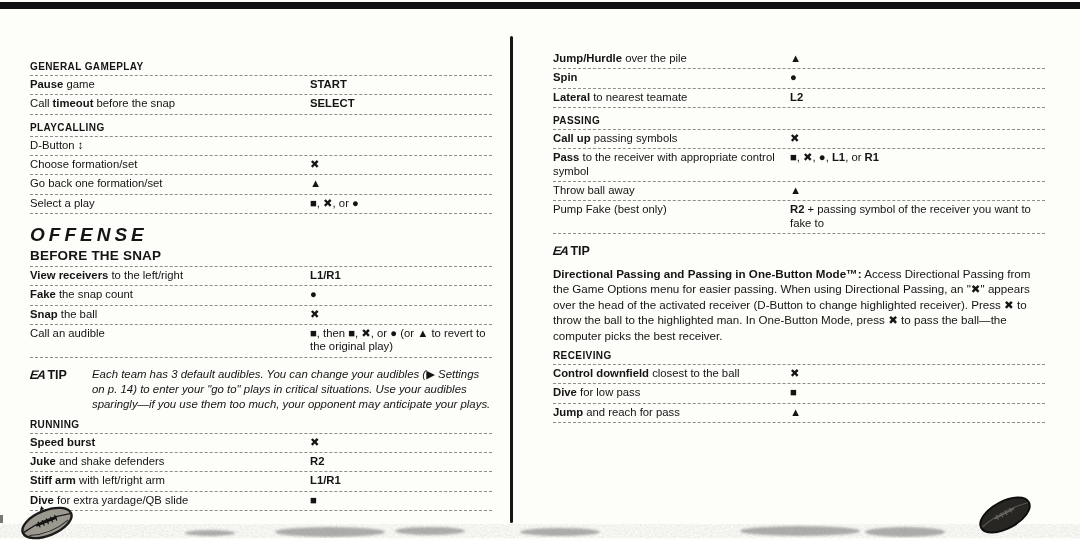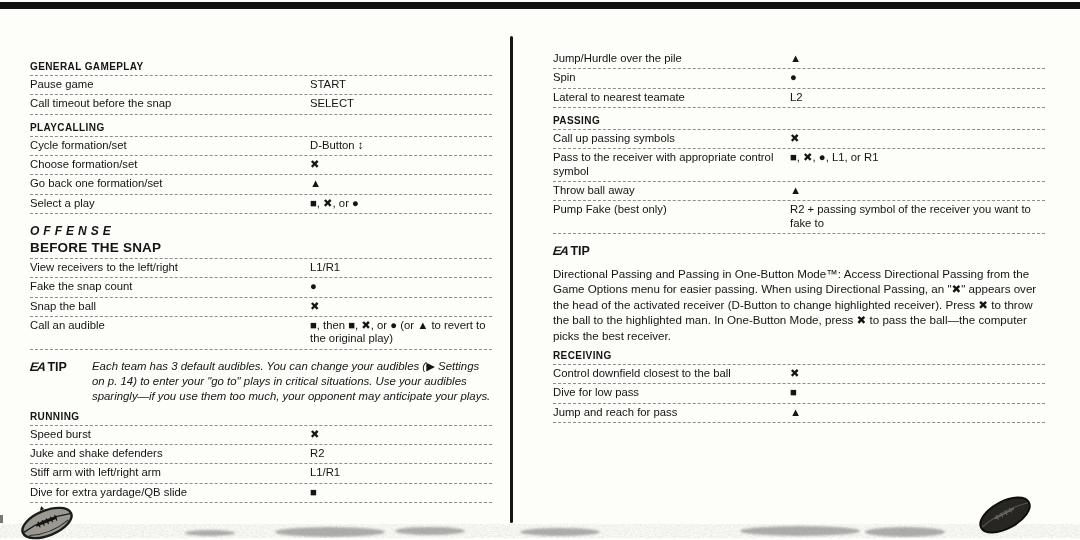--- a/index.html
+++ b/index.html
@@ -21,34 +21,34 @@
   .col-left{left:30px;top:54px;width:462px;}
   .col-right{left:553px;top:50px;width:492px;}
 
   .section-title{
     font-size:10px;font-weight:bold;letter-spacing:.4px;
     margin:7px 0 0 0;padding:0 0 3px 0;
     border-bottom:1px dashed var(--rule);
   }
   .section-title.small{font-size:13.5px;letter-spacing:.2px;margin-top:1px;}
   .offense-title{
-    font-size:12px;font-weight:bold;font-style:italic;letter-spacing:4px;
+    font-size:19px;font-weight:bold;font-style:italic;letter-spacing:4px;
     margin:10px 0 2px 0;
   }
   .rows{width:100%;}
   .row{
     display:flex;align-items:flex-start;
     padding:2px 0 3px 0;
     border-bottom:1px dashed var(--rule);
     font-size:11.3px;line-height:1.18;
   }
   .row-label{flex:0 0 280px;padding-right:8px;box-sizing:border-box;}
   .col-right .row-label{flex:0 0 237px;}
   .row-control{flex:1;}
-  b{font-weight:normal;text-align:right;}
+  b{font-weight:bold;text-align:right;}
 
   .tip-block{display:flex;margin:9px 0 6px 0;}
   .tip-badge{
     flex:0 0 62px;font-weight:bold;font-size:12.5px;white-space:nowrap;
     padding-top:1px;
   }
   .ea-logo{
     display:inline-block;font-weight:900;font-style:italic;
     letter-spacing:-1.5px;transform:skewX(-6deg);margin-right:3px;
   }
@@ -84,21 +84,20 @@
           <div class="row">
             <span class="row-label">Call <b>timeout</b> before the snap</span>
             <span class="row-control"><b>SELECT</b></span>
           </div>
         </div>
       </div>
       <div class="section">
         <div class="section-title">PLAYCALLING</div>
         <div class="rows">
           <div class="row">
-            <span class="row-label">Cycle formation/set</span>
             <span class="row-control">D-Button ↕</span>
           </div>
           <div class="row">
             <span class="row-label">Choose formation/set</span>
             <span class="row-control">✖</span>
           </div>
           <div class="row">
             <span class="row-label">Go back one formation/set</span>
             <span class="row-control">▲</span>
           </div>

